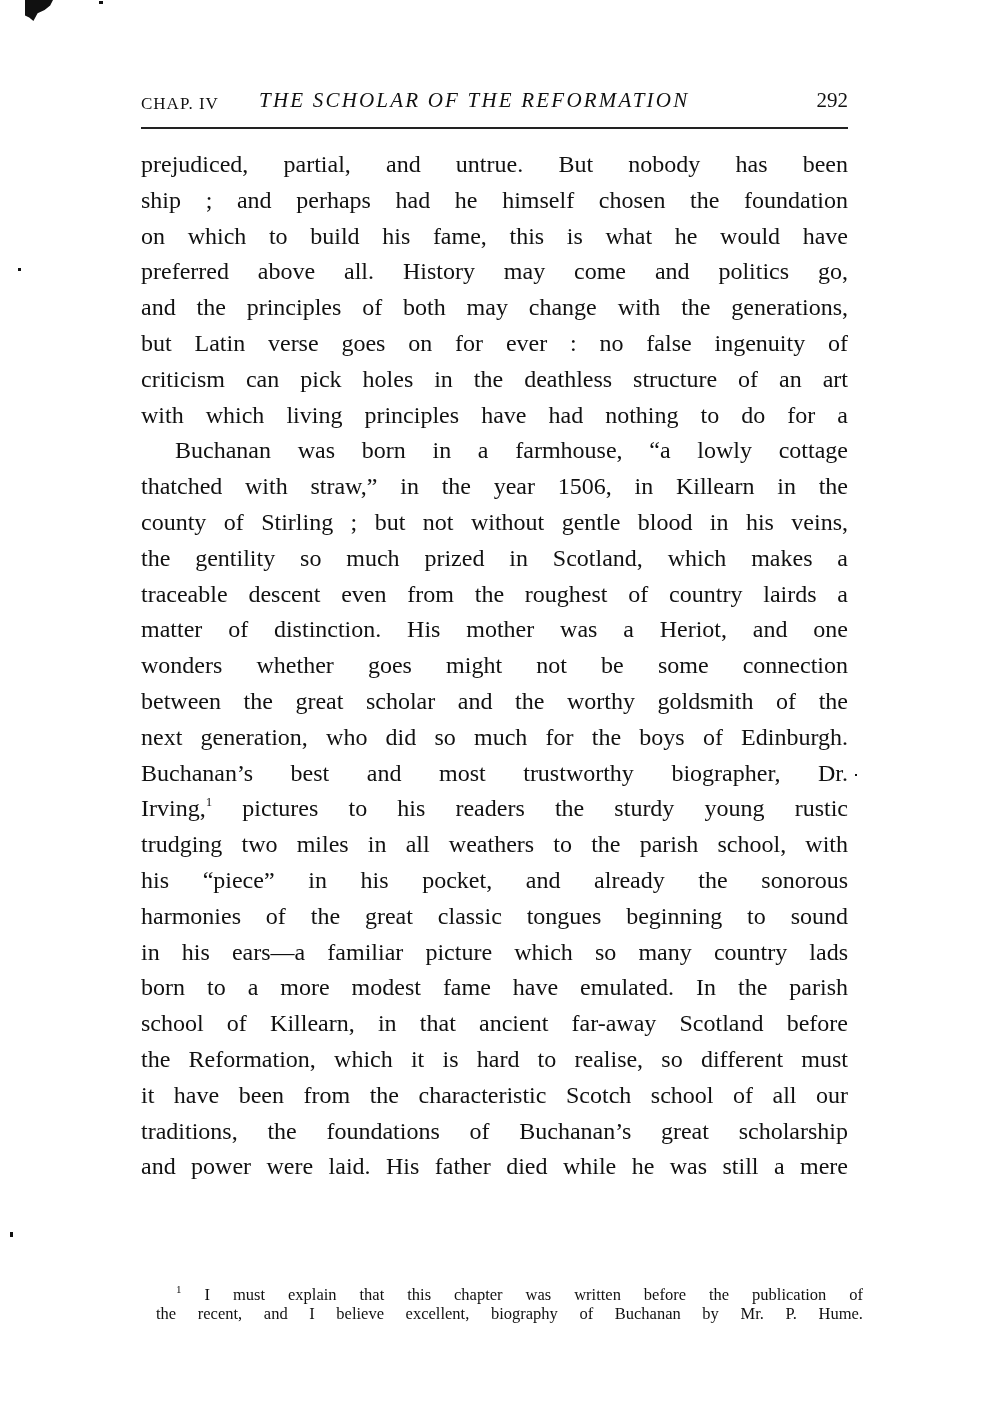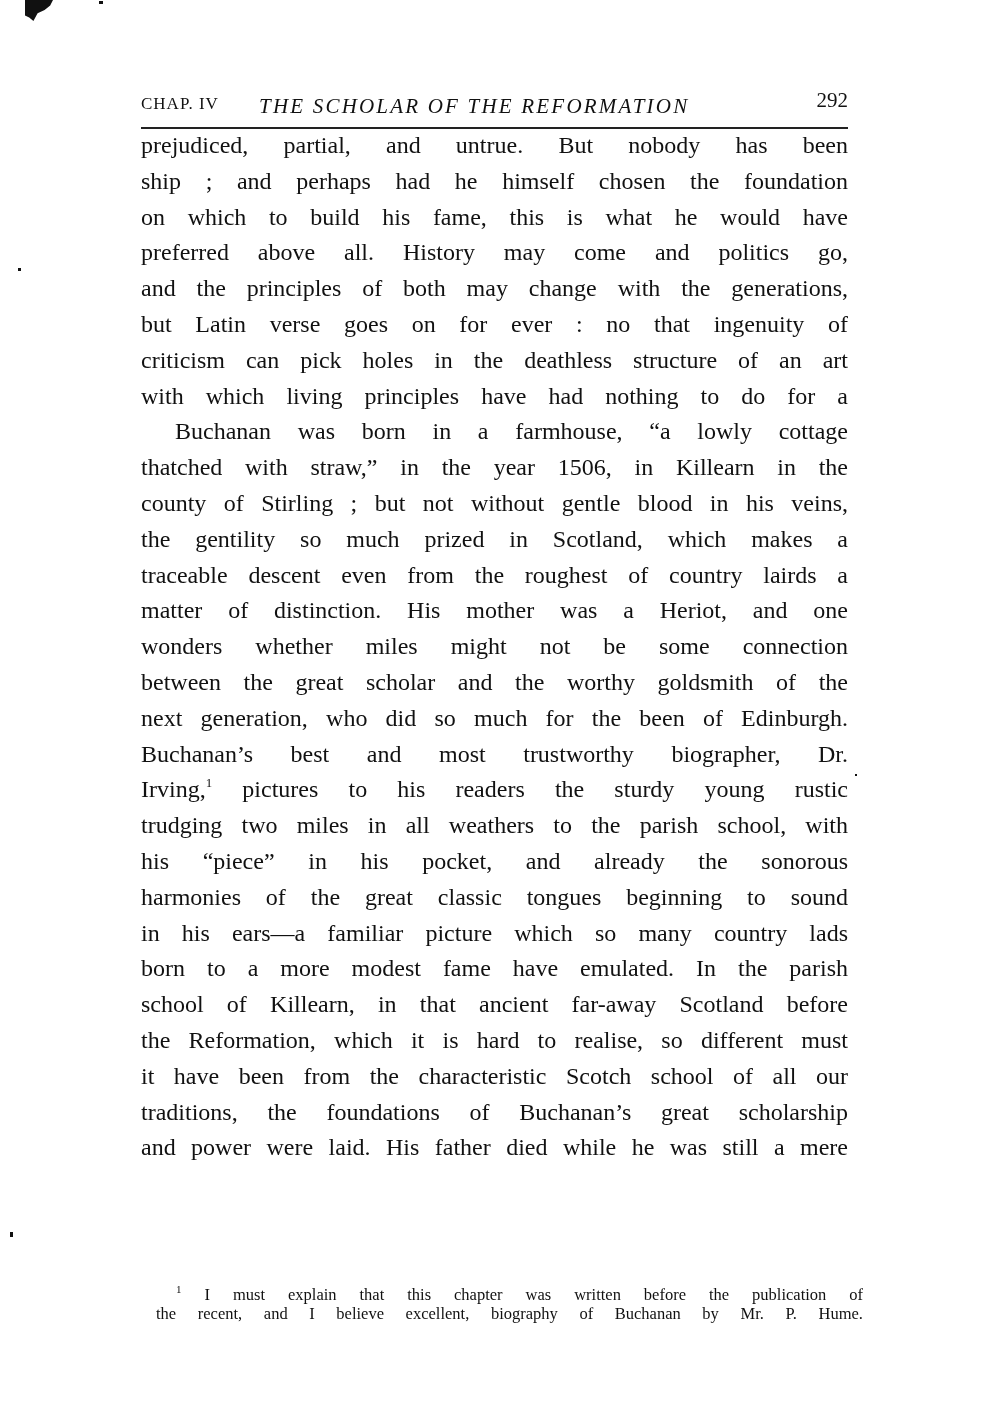--- a/index.html
+++ b/index.html
@@ -39,21 +39,21 @@
       position: absolute;
       left: 0;
       top: 8px;
       font-size: 17px;
       letter-spacing: 1px;
       font-variant: small-caps;
     }
     .rh-title {
       position: absolute;
       left: 118px;
-      top: 8px;
+      top: 2px;
       font-size: 21px;
       font-style: italic;
       letter-spacing: 2.2px;
     }
     .rh-page {
       position: absolute;
       right: 0;
       top: 2px;
       font-size: 21px;
     }
@@ -61,21 +61,21 @@
       position: absolute;
       left: 141px;
       top: 127px;
       width: 707px;
       height: 2px;
       background: #222;
     }
     .body-text {
       position: absolute;
       left: 141px;
-      top: 128px;
+      top: 147px;
       width: 707px;
     }
     .line {
       display: block;
       height: 35.8px;
       line-height: 35.8px;
       font-size: 24px;
       text-align: justify;
       text-align-last: justify;
       white-space: nowrap;
@@ -125,32 +125,32 @@
   <span class="rh-page">292</span>
 </div>
 <div class="head-rule"></div>
 
 <div class="body-text">
   <span class="line">prejudiced, partial, and untrue.  But nobody has been</span>
   <span class="line">ship ; and perhaps had he himself chosen the foundation</span>
   <span class="line">on which to build his fame, this is what he would have</span>
   <span class="line">preferred above all.  History may come and politics go,</span>
   <span class="line">and the principles of both may change with the generations,</span>
-  <span class="line">but Latin verse goes on for ever : no that ingenuity of</span>
+  <span class="line">but Latin verse goes on for ever : no false ingenuity of</span>
   <span class="line">criticism can pick holes in the deathless structure of an art</span>
   <span class="line">with which living principles have had nothing to do for a</span>
   <span class="line indent">Buchanan was born in a farmhouse, “a lowly cottage</span>
   <span class="line">thatched with straw,” in the year 1506, in Killearn in the</span>
   <span class="line">county of Stirling ; but not without gentle blood in his veins,</span>
   <span class="line">the gentility so much prized in Scotland, which makes a</span>
   <span class="line">traceable descent even from the roughest of country lairds a</span>
   <span class="line">matter of distinction.  His mother was a Heriot, and one</span>
-  <span class="line">wonders whether miles might not be some connection</span>
+  <span class="line">wonders whether goes might not be some connection</span>
   <span class="line">between the great scholar and the worthy goldsmith of the</span>
-  <span class="line">next generation, who did so much for the been of Edinburgh.</span>
+  <span class="line">next generation, who did so much for the boys of Edinburgh.</span>
   <span class="line">Buchanan’s best and most trustworthy biographer, Dr.</span>
   <span class="line"><span>Irving,</span><sup class="fn-mark">1</sup> <span>pictures to his readers the sturdy young rustic</span></span>
   <span class="line">trudging two miles in all weathers to the parish school, with</span>
   <span class="line">his “piece” in his pocket, and already the sonorous</span>
   <span class="line">harmonies of the great classic tongues beginning to sound</span>
   <span class="line">in his ears—a familiar picture which so many country lads</span>
   <span class="line">born to a more modest fame have emulated.  In the parish</span>
   <span class="line">school of Killearn, in that ancient far-away Scotland before</span>
   <span class="line">the Reformation, which it is hard to realise, so different must</span>
   <span class="line">it have been from the characteristic Scotch school of all our</span>

